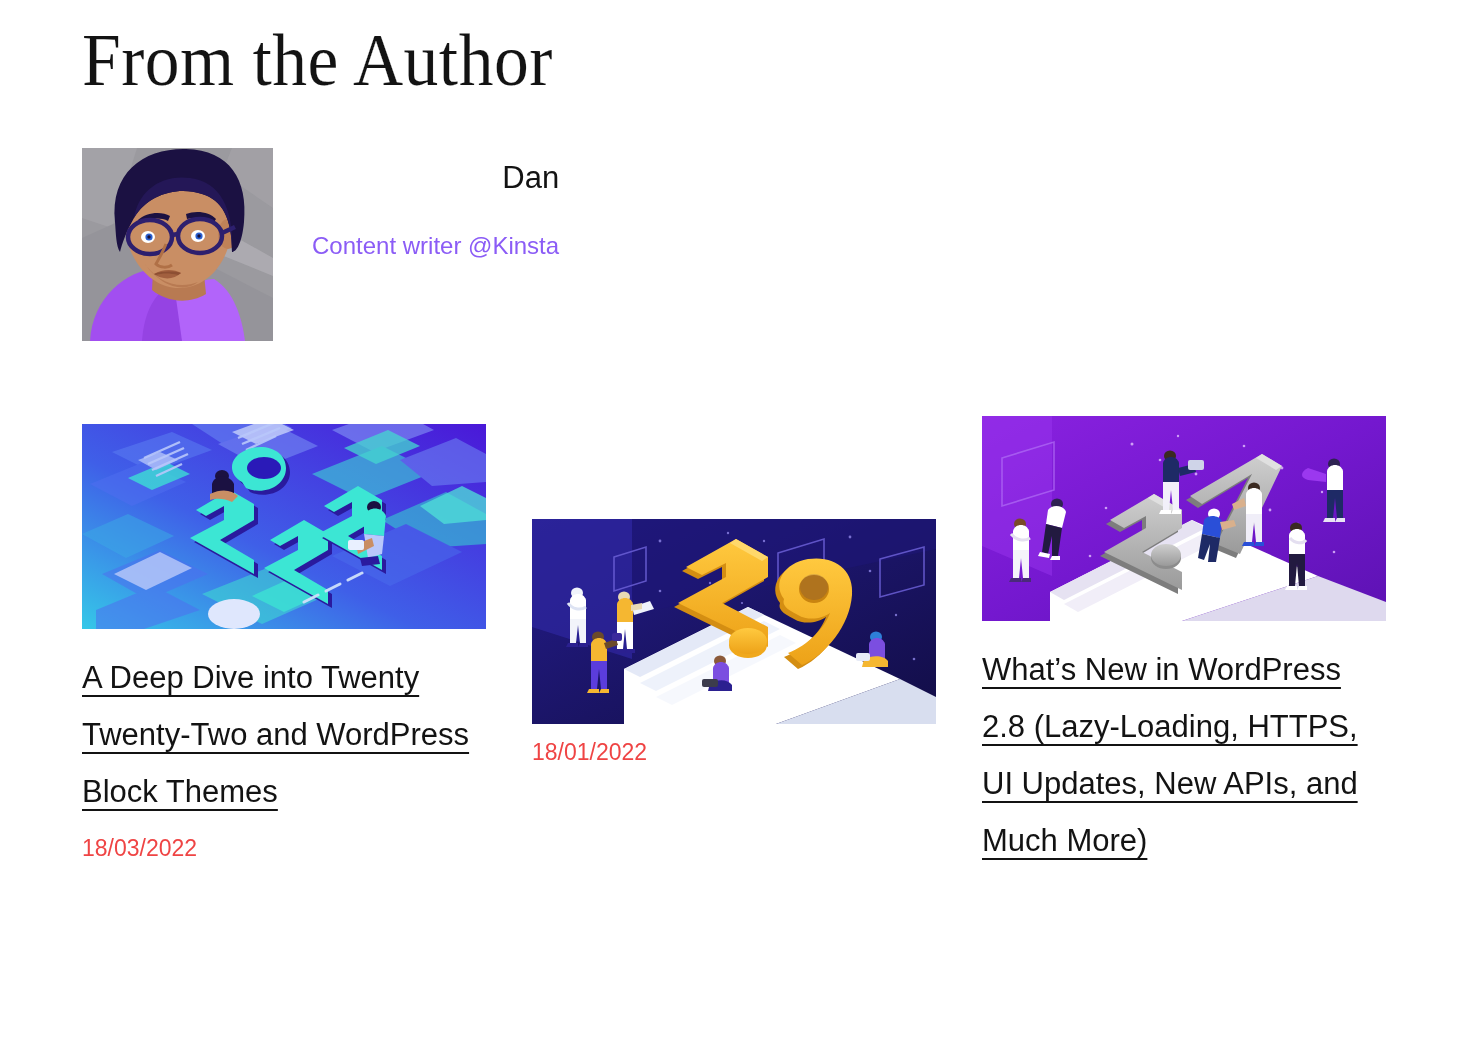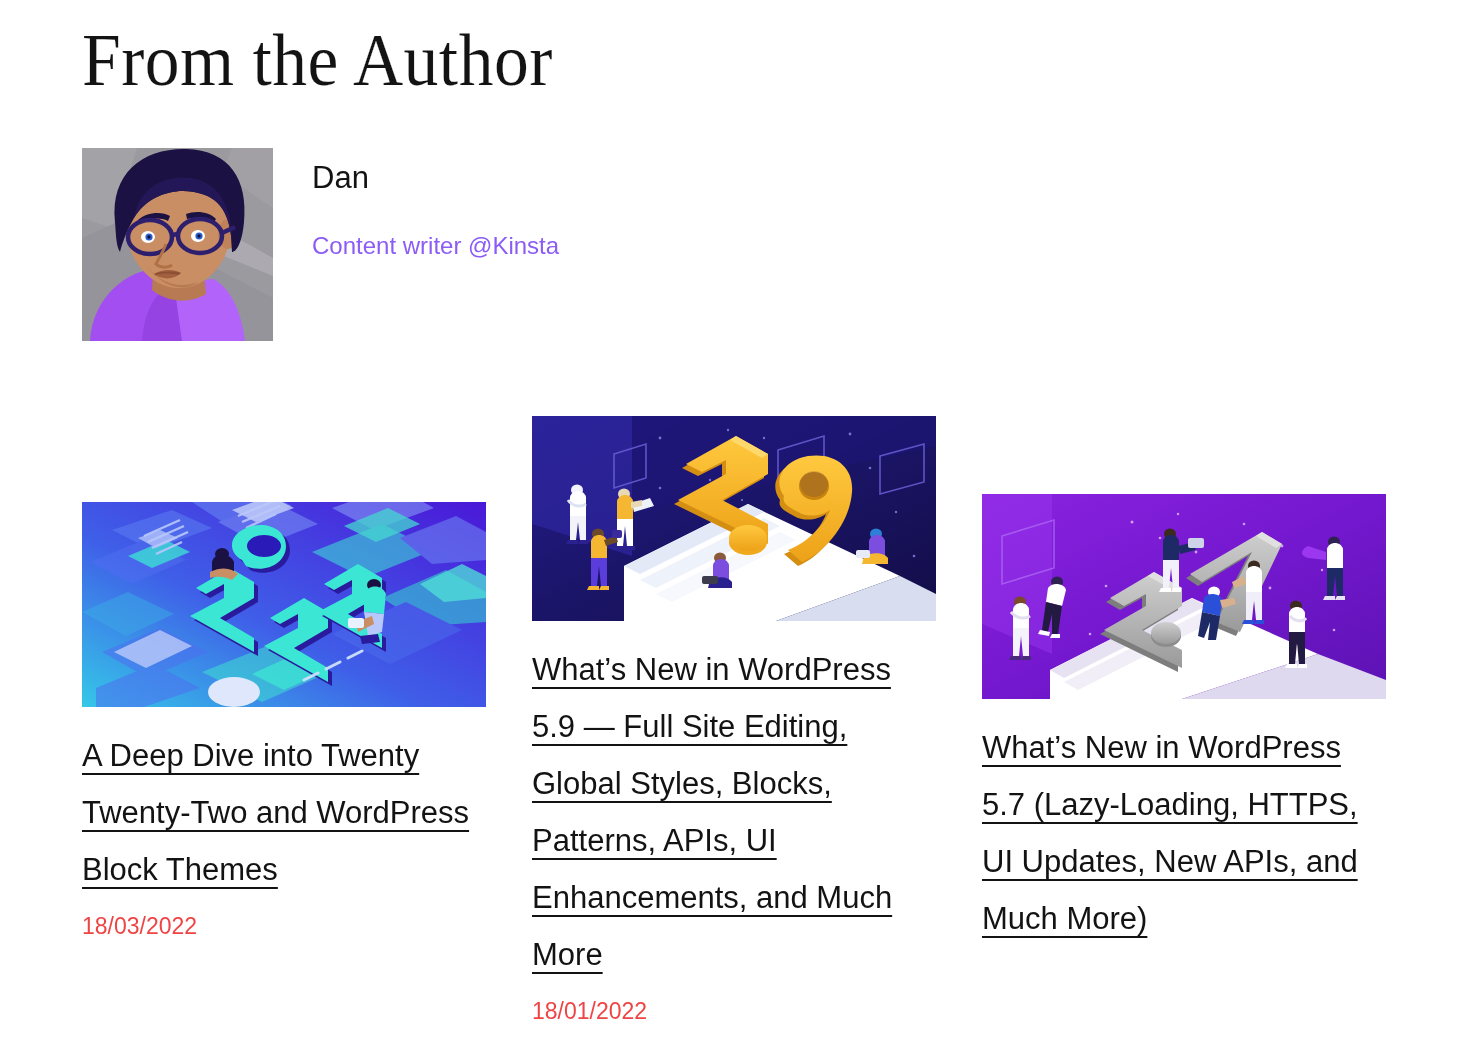--- a/index.html
+++ b/index.html
@@ -44,20 +44,21 @@
   .avatar {
     width: 191px;
     height: 193px;
     flex: 0 0 auto;
     display: block;
     background: #9b9a9f;
   }
   .author-meta {
     margin-left: 39px;
     padding-top: 12px;
+    text-align: right;
   }
   .author-name {
     font-size: 31px;
     line-height: 36px;
     color: #131313;
     font-weight: 400;
   }
   .author-role {
     margin-top: 35px;
     font-size: 24px;
@@ -358,23 +359,20 @@
         </g>
 
         <g>
           <ellipse cx="344" cy="118" rx="6" ry="5.5" fill="#2d7fd8"></ellipse>
           <path d="M337 125 C339 117 351 117 353 125 L353 140 L337 140 Z" fill="#7b4ee0"></path>
           <path d="M332 140 C340 136 352 136 356 142 L356 148 L330 148 Z" fill="#f5b731"></path>
           <rect x="324" y="134" width="14" height="8" rx="2" fill="#e7ebf7"></rect>
         </g>
       </svg>
 
-      <span class="card-title-wrap">
-        <a class="card-title">What’s New in WordPress 5.9 — Full Site Editing, Global Styles, Blocks, Patterns, APIs, UI Enhancements, and Much More</a>
-      </span>
       <span class="card-date">18/01/2022</span>
     </div>
 
     <div class="card">
       <svg class="card-thumb" viewBox="0 0 404 205" preserveAspectRatio="none">
         <defs>
           <linearGradient id="g3" x1="0" y1="0" x2="1" y2="1">
             <stop offset="0%" stop-color="#8a22e0"></stop>
             <stop offset="50%" stop-color="#7418cf"></stop>
             <stop offset="100%" stop-color="#5c12b2"></stop>
@@ -484,18 +482,18 @@
           <ellipse cx="314" cy="112" rx="6" ry="5.5" fill="#3a2a20"></ellipse>
           <path d="M307 119 C309 111 321 111 323 119 L323 138 L307 138 Z" fill="#ffffff"></path>
           <path d="M307 138 L323 138 L323 170 L317 170 L315 148 L313 170 L307 170 Z" fill="#221a40"></path>
           <path d="M305 170 L315 170 L315 174 L303 174 Z" fill="#ffffff"></path>
           <path d="M317 170 L325 170 L325 174 L315 174 Z" fill="#ffffff"></path>
           <path d="M308 122 C313 128 321 128 324 124" stroke="#e4dff0" stroke-width="3" fill="none"></path>
         </g>
       </svg>
 
       <span class="card-title-wrap">
-        <a class="card-title">What’s New in WordPress 5.7 (Lazy-Loading, HTTPS, UI Updates, New APIs, and Much More)</a>
+        <a class="card-title">What’s New in WordPress 2.8 (Lazy-Loading, HTTPS, UI Updates, New APIs, and Much More)</a>
       </span>
     </div>
 
   </div>
 </div>
 
 </body></html>

